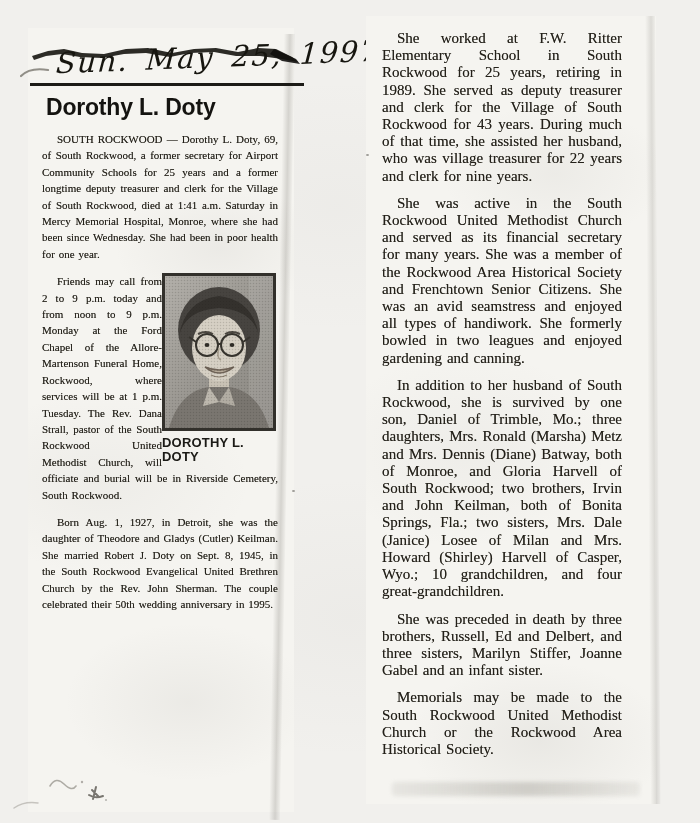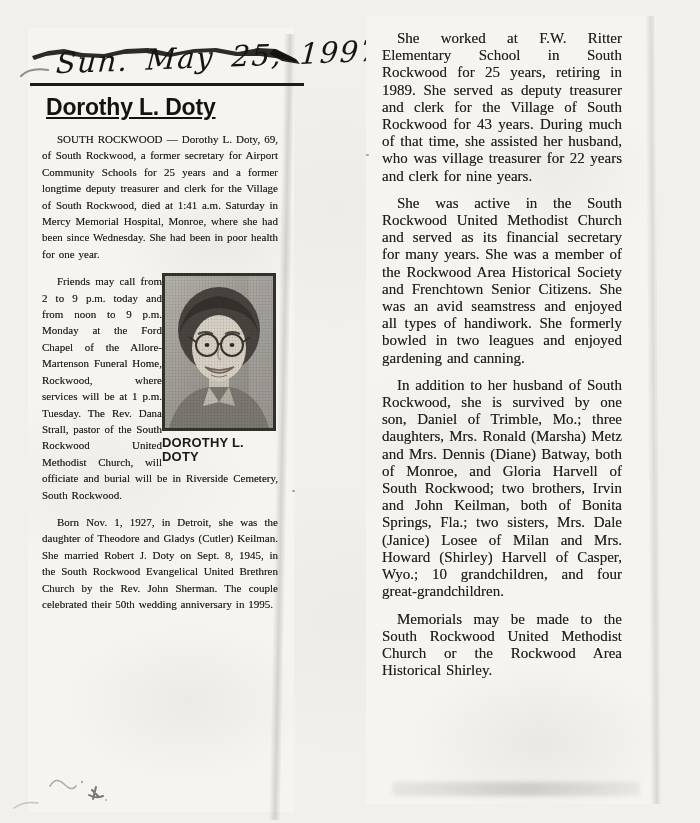--- a/index.html
+++ b/index.html
@@ -33,21 +33,21 @@
   .date-row{position:relative;height:42px;margin-top:14px;}
   .handwritten{
     position:absolute;left:14px;top:-2px;
     font-family:"DejaVu Serif", serif;font-style:italic;
     font-size:29px;color:#16150f;letter-spacing:1.5px;word-spacing:7px;
     transform:rotate(-2.2deg) skewX(-6deg);white-space:nowrap;
   }
   .date-underline{position:absolute;left:-12px;bottom:-2px;width:274px;height:3px;background:#1c1b17;}
   .headline{
     margin:10px 0 10px 4px;font-family:"Liberation Sans", sans-serif;
-    font-weight:700;font-size:23px;letter-spacing:-0.2px;color:#141310;text-decoration:underline;
+    font-weight:700;font-size:23px;letter-spacing:-0.2px;color:#141310;
   }
   .bodytext p{
     margin:0 0 11px;text-indent:15px;text-align:justify;
     font-size:11px;line-height:16.4px;color:#232019;word-spacing:1.2px;
     text-shadow:0 0 .35px rgba(35,32,25,.55);
   }
   .clip-right .bodytext p{font-size:15px;line-height:17.2px;margin-bottom:10px;}
   
   .photo-float{float:right;width:116px;margin:2px 0 3px 6px;}
   .photo-frame{width:108px;height:152px;border:3px solid #32302b;background:#9b9893;display:block;}
@@ -154,32 +154,33 @@
               <rect width="108" height="152" fill="url(#halftone)"></rect>
             </svg>
           </span>
           <figcaption class="caption">
             <div>DOROTHY L.</div>
             <div>DOTY</div>
           </figcaption>
         </figure>
 
         <p>Friends may call from 2 to 9 p.m. today and from noon to 9 p.m. Monday at the Ford Chapel of the Allore-Martenson Funeral Home, Rockwood, where services will be at 1 p.m. Tuesday. The Rev. Dana Strall, pastor of the South Rockwood United Methodist Church, will officiate and burial will be in Riverside Cemetery, South Rockwood.</p>
-        <p style="clear:none;">Born Nov. 1, 1927, in Detroit, she was the daughter of Theodore and Gladys (Cutler) Keilman. She married Robert J. Doty on Sept. 8, 1945, in the South Rockwood Evangelical United Brethren Church by the Rev. John Sherman. The couple celebrated their 50th wedding anniversary in 1995.</p>
+        <p style="clear:none;">Born Aug. 1, 1927, in Detroit, she was the daughter of Theodore and Gladys (Cutler) Keilman. She married Robert J. Doty on Sept. 8, 1945, in the South Rockwood Evangelical United Brethren Church by the Rev. John Sherman. The couple celebrated their 50th wedding anniversary in 1995.</p>
       </div>
     </div>
   </section>
 
   <section class="clip-right">
     <div class="edge"></div>
     <div class="bodytext">
       <p>She worked at F.W. Ritter Elementary School in South Rockwood for 25 years, retiring in 1989. She served as deputy treasurer and clerk for the Village of South Rockwood for 43 years. During much of that time, she assisted her husband, who was village treasurer for 22 years and clerk for nine years.</p>
       <p>She was active in the South Rockwood United Methodist Church and served as its financial secretary for many years. She was a member of the Rockwood Area Historical Society and Frenchtown Senior Citizens. She was an avid seamstress and enjoyed all types of handiwork. She formerly bowled in two leagues and enjoyed gardening and canning.</p>
       <p>In addition to her husband of South Rockwood, she is survived by one son, Daniel of Trimble, Mo.; three daughters, Mrs. Ronald (Marsha) Metz and Mrs. Dennis (Diane) Batway, both of Monroe, and Gloria Harvell of South Rockwood; two brothers, Irvin and John Keilman, both of Bonita Springs, Fla.; two sisters, Mrs. Dale (Janice) Losee of Milan and Mrs. Howard (Shirley) Harvell of Casper, Wyo.; 10 grandchildren, and four great-grandchildren.</p>
-      <p>Memorials may be made to the South Rockwood United Methodist Church or the Rockwood Area Historical Shirley.</p>
+      <p>She was preceded in death by three brothers, Russell, Ed and Delbert, and three sisters, Marilyn Stiffer, Joanne Gabel and an infant sister.</p>
+      <p>Memorials may be made to the South Rockwood United Methodist Church or the Rockwood Area Historical Society.</p>
     </div>
     <div class="bottom-smear"></div>
   </section>
 
   <svg class="smudges" width="130" height="64" viewBox="0 0 130 64">
     <path d="M40,34 q6,-10 14,-2 t12,2" stroke="#7d7a72" stroke-width="1.6" fill="none" opacity="0.6" stroke-linecap="round"></path>
     <path d="M82,38 l7,7 M86,35 l-3,12 M79,43 q6,4 14,1" stroke="#4e4b44" stroke-width="2" fill="none" opacity="0.75" stroke-linecap="round"></path>
     <path d="M4,56 q10,-7 24,-5" stroke="#8d8a82" stroke-width="1.5" fill="none" opacity="0.45" stroke-linecap="round"></path>
     <circle cx="72" cy="30" r="1.2" fill="#6d6a63" opacity="0.5"></circle>
     <circle cx="96" cy="48" r="1.1" fill="#6d6a63" opacity="0.45"></circle>

